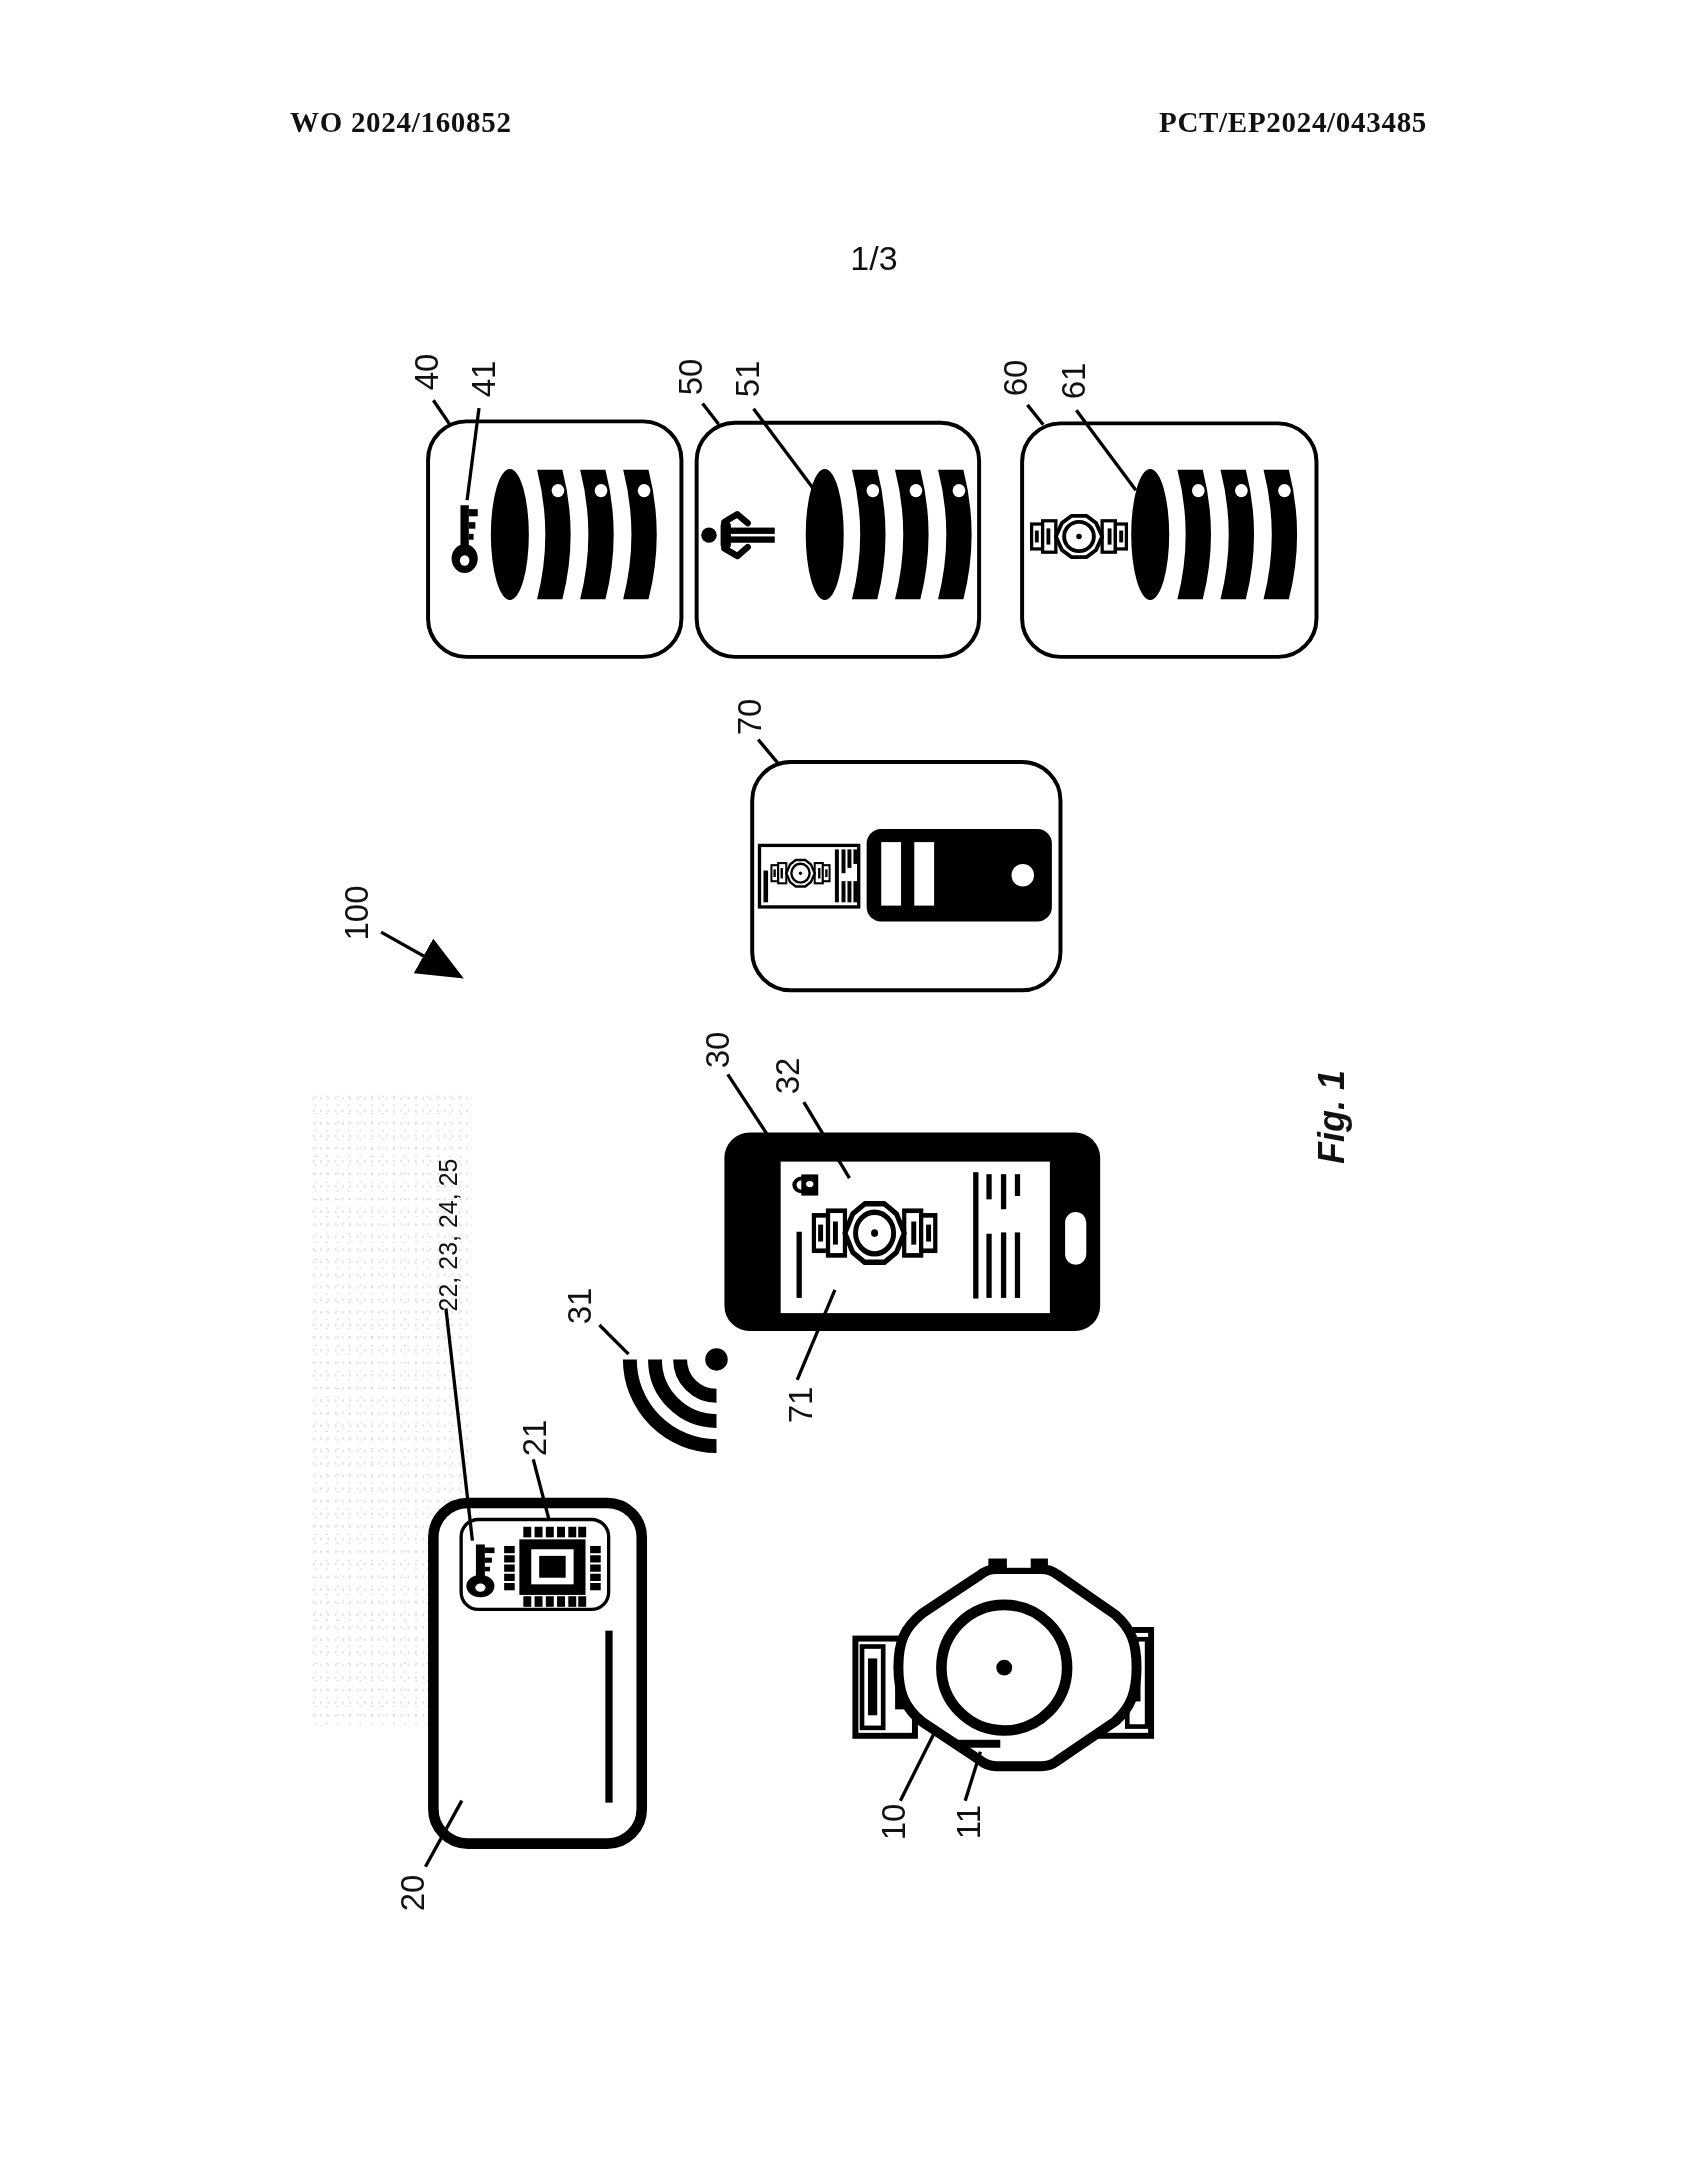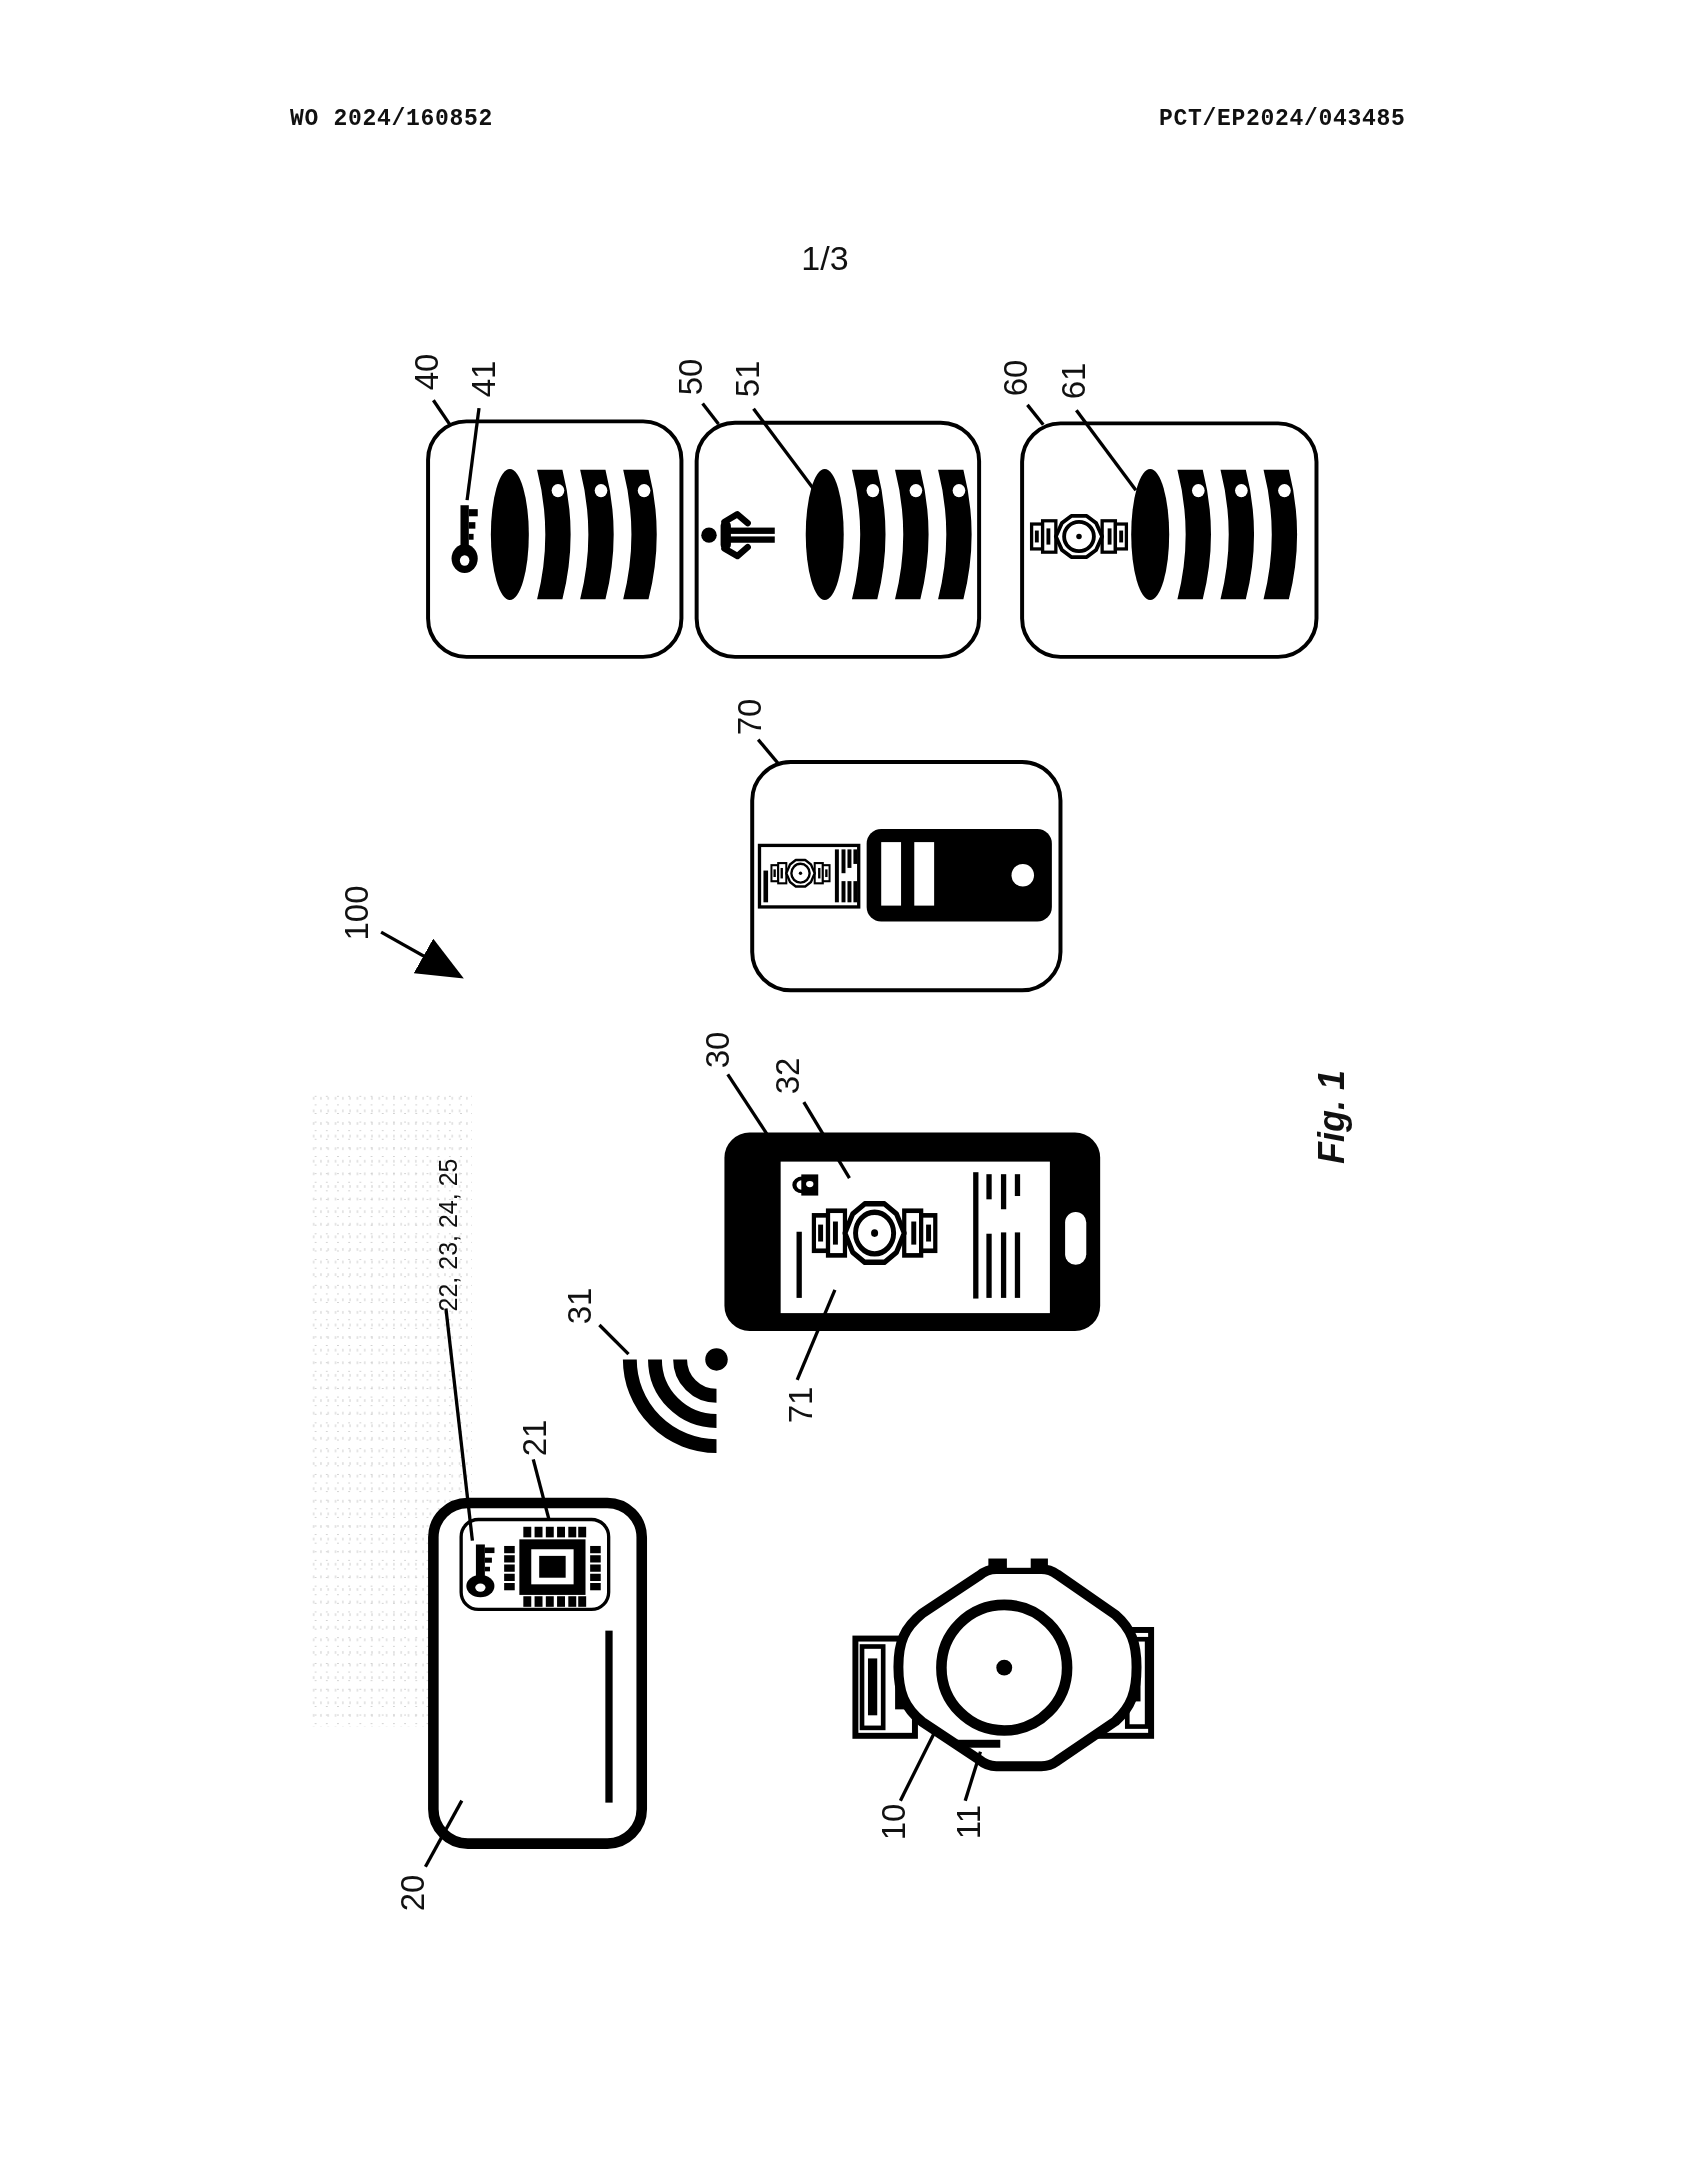--- a/index.html
+++ b/index.html
@@ -1,22 +1,22 @@
 <!DOCTYPE html>
 <html style="font-size:10.6px"><head>
 <meta charset="utf-8">
 <style>
   html,body{margin:0;padding:0;background:#e8e8e8;}
   .page{
     position:relative;width:1687px;height:2183px;background:#ffffff;
     font-family:"Liberation Sans",sans-serif;color:#111;overflow:hidden;
   }
   .hdr{
-    position:absolute;font-family:Liberation Mono, monospace;font-weight:bold;
-    font-size:23px;letter-spacing:0.7px;white-space:nowrap;
+    position:absolute;font-family:Liberation Serif, serif;font-weight:bold;
+    font-size:29px;letter-spacing:0.7px;white-space:nowrap;
   }
   .sheet{
     position:absolute;font-size:34px;transform:translateX(-50%);white-space:nowrap;
   }
   .lbl{
     position:absolute;font-size:33px;white-space:nowrap;
     transform:translate(-50%,-50%) rotate(-90deg);
   }
   .lbl.small{font-size:25px;}
   .figcap{
@@ -37,21 +37,21 @@
 </style>
 </head>
 <body>
 
 <div class="page">
 
   <div class="noise"></div>
 
   <div class="hdr" style="left:290px;top:106px">WO 2024/160852</div>
   <div class="hdr" style="left:1159px;top:106px">PCT/EP2024/043485</div>
-  <div class="sheet" style="left:825px;top:239px">1/3</div>
+  <div class="sheet" style="left:874px;top:239px">1/3</div>
 
   <svg class="art" width="1687" height="2183" viewBox="0 0 2550 3300">
     <defs>
       <marker id="ah" markerWidth="14" markerHeight="12" refX="11" refY="6" orient="auto">
         <path d="M0,0 L14,6 L0,12 Z" fill="#000"></path>
       </marker>
 
       <symbol id="db" viewBox="0 0 280 210" preserveAspectRatio="none">
         <ellipse cx="32" cy="105" rx="30" ry="100" fill="#000"></ellipse>
         <g fill="#000">

